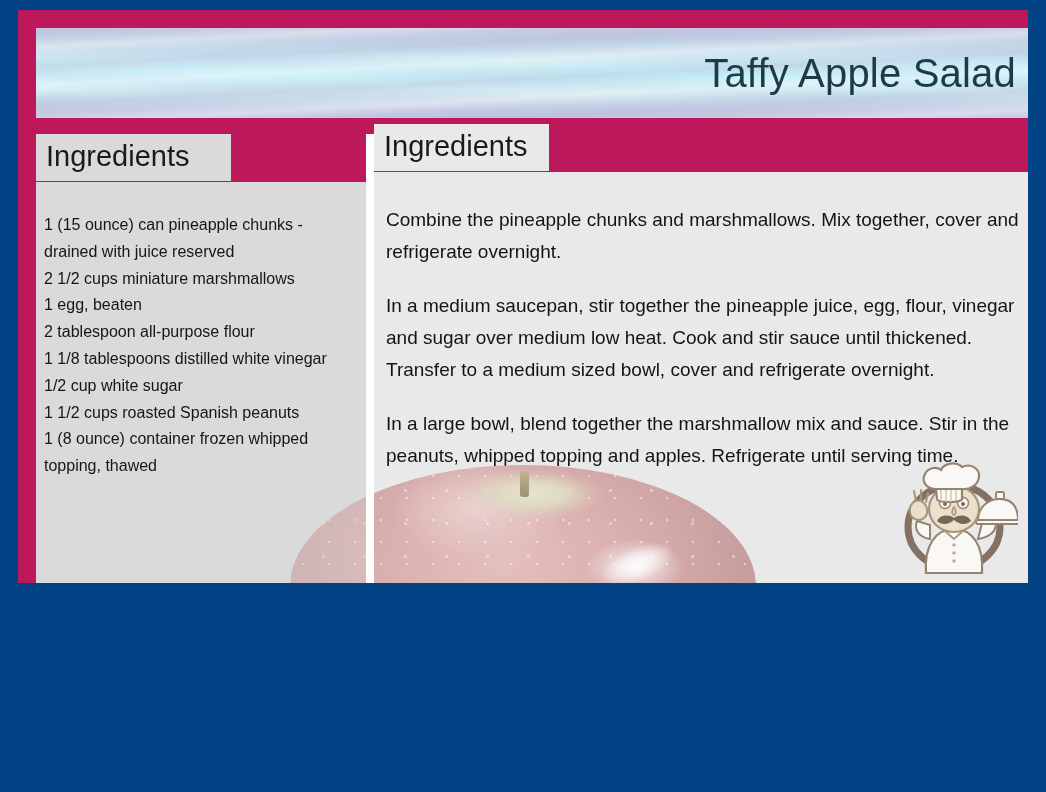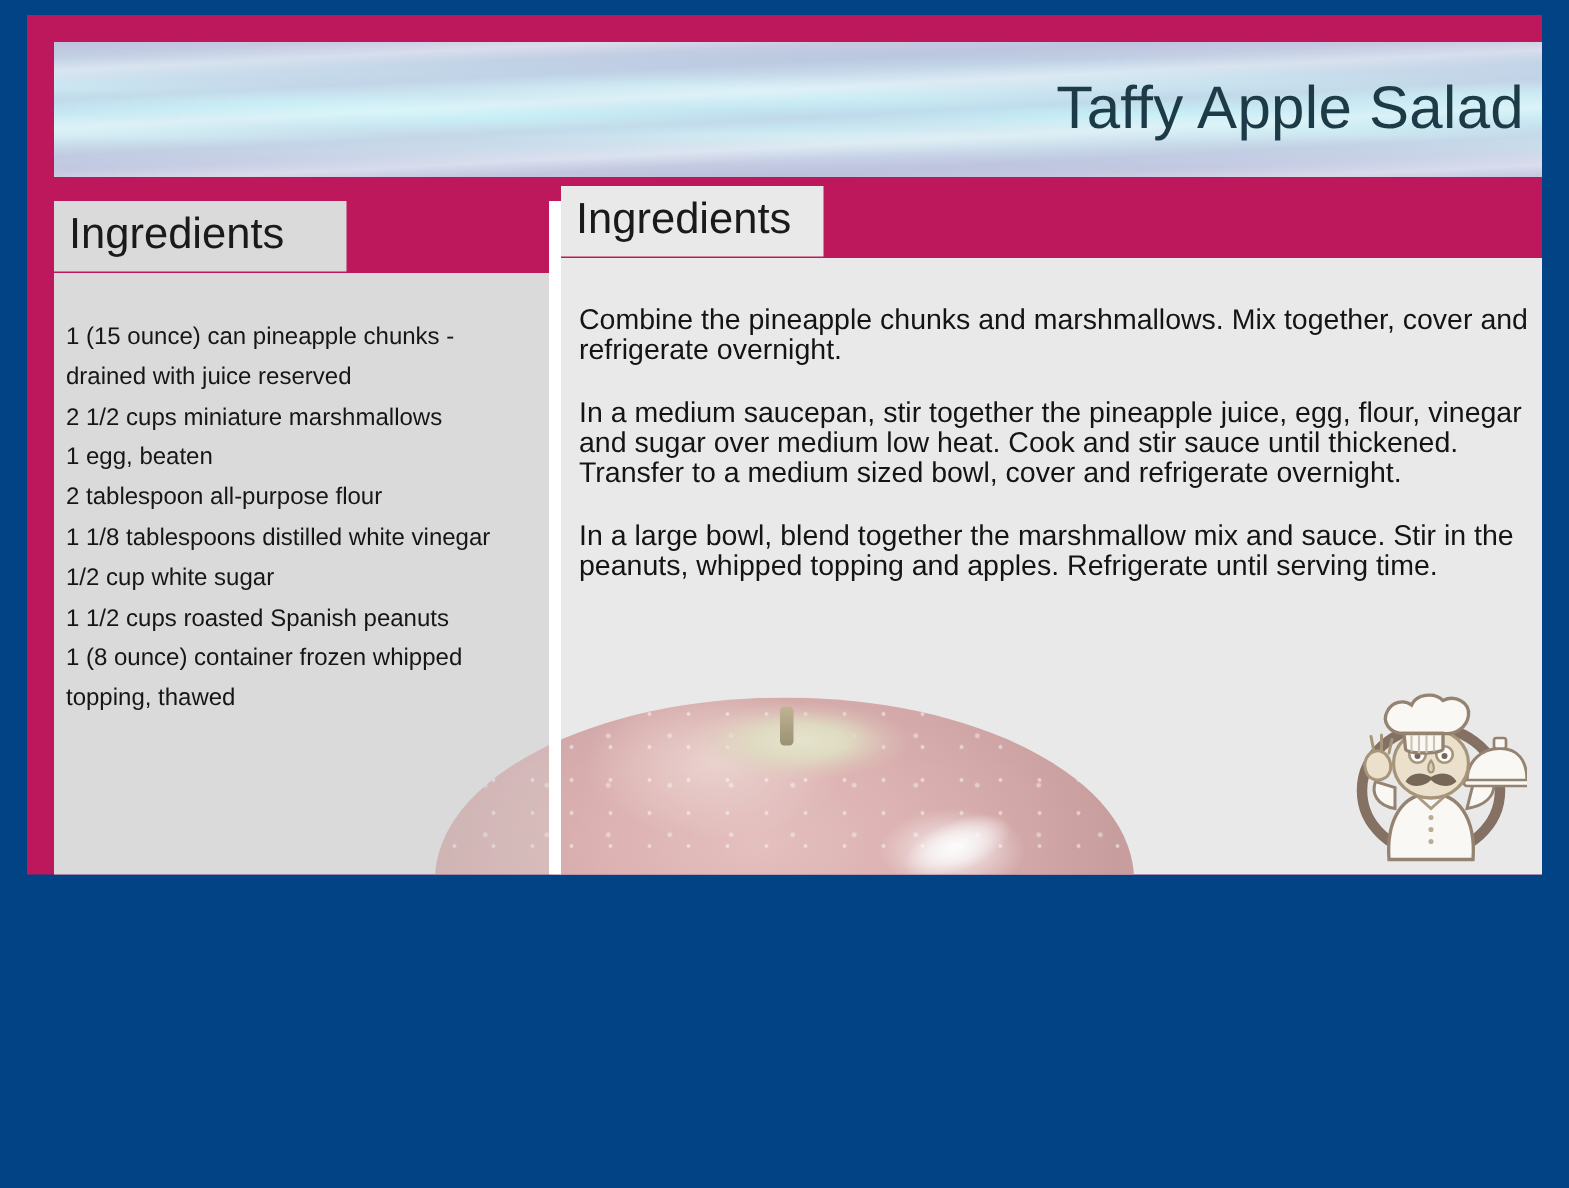--- a/index.html
+++ b/index.html
@@ -124,21 +124,21 @@
     font-size: 16px;
     line-height: 26.8px;
     color: #161616;
   }
   .ingredients-list .ing { margin: 0; }
 
   .directions-body {
     position: relative;
     z-index: 4;
     font-size: 19px;
-    line-height: 20px;
+    line-height: 32px;
     color: #141414;
   }
   .directions-body p {
     margin: 0 0 22px 0;
   }
   .directions-body p:last-child { margin-bottom: 0; }
 
   
   .apple-wrap {
     position: absolute;

